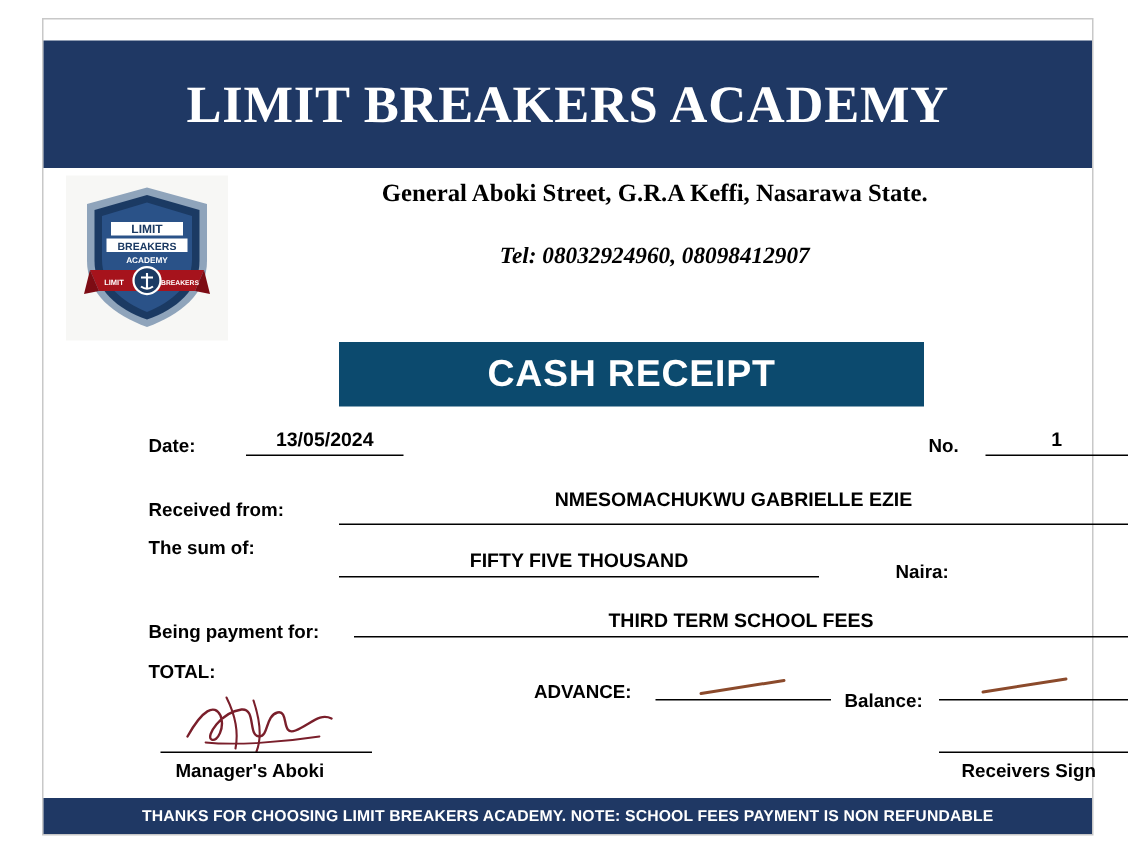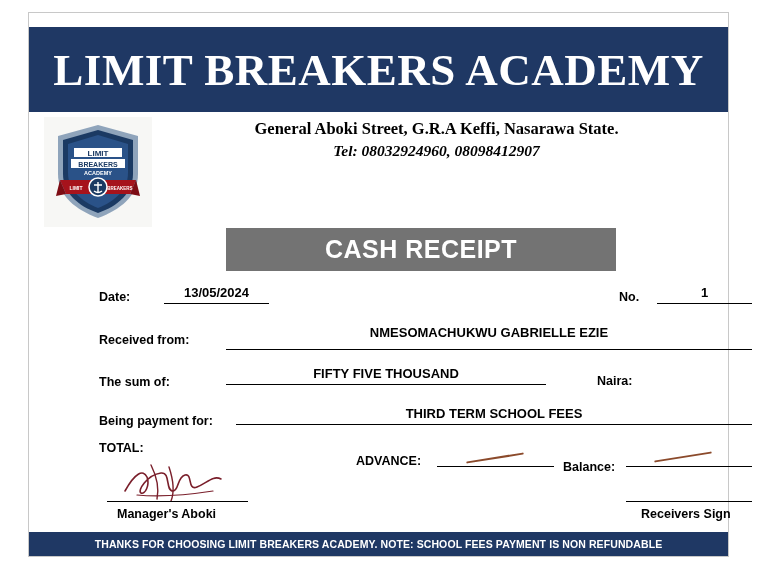--- a/index.html
+++ b/index.html
@@ -35,21 +35,21 @@
     top: 14px;
     width: 699px;
     height: 85px;
     background: #1f3864;
     display: flex;
     align-items: center;
     justify-content: center;
   }
   .banner-title {
     color: #ffffff;
-    font-size: 45px;
+    font-size: 35px;
     font-weight: bold;
     letter-spacing: 0.5px;
     font-family: "Liberation Serif", serif;
   }
 
   
   .logo-box {
     position: absolute;
     left: 15px;
     top: 104px;
@@ -77,31 +77,31 @@
     color: #000000;
     line-height: 22px;
   }
   .address-line2 {
     font-family: "Liberation Serif", serif;
     font-weight: bold;
     font-style: italic;
     font-size: 15.5px;
     color: #000000;
     line-height: 22px;
-    margin-top: 0;
+    margin-top: 20px;
   }
 
   
   .receipt-bar {
     position: absolute;
     left: 197px;
     top: 215px;
     width: 390px;
     height: 43px;
-    background: #737373;
+    background: #0c4a6e;
     display: flex;
     align-items: center;
     justify-content: center;
   }
   .receipt-bar-text {
     color: #ffffff;
     font-size: 25px;
     font-weight: bold;
     letter-spacing: 0.5px;
     font-family: "Liberation Sans", sans-serif;
@@ -134,21 +134,21 @@
   .r-date-fill    { left: 135px; top: 272px; width: 105px; }
   .r-no-label     { left: 590px; top: 277px; }
   .r-no-fill      { left: 628px; top: 272px; width: 95px; }
 
   
   .r-recv-label   { left: 70px;  top: 320px; }
   .r-recv-fill    { left: 197px; top: 303px; width: 526px; height: 34px;
                     display: flex; align-items: center; justify-content: center; }
 
   
-  .r-sum-label    { left: 70px;  top: 362px; }
+  .r-sum-label    { left: 70px;  top: 345px; }
   .r-sum-fill     { left: 197px; top: 353px; width: 320px; }
   .r-naira-label  { left: 528px; top: 361px; padding-left: 40px; }
   .r-naira-fill   { left: 587px; top: 353px; width: 136px; }
 
   
   .r-pay-label    { left: 70px;  top: 401px; }
   .r-pay-fill     { left: 207px; top: 393px; width: 516px; }
 
   
   .r-total-label  { left: 70px;  top: 428px; }

